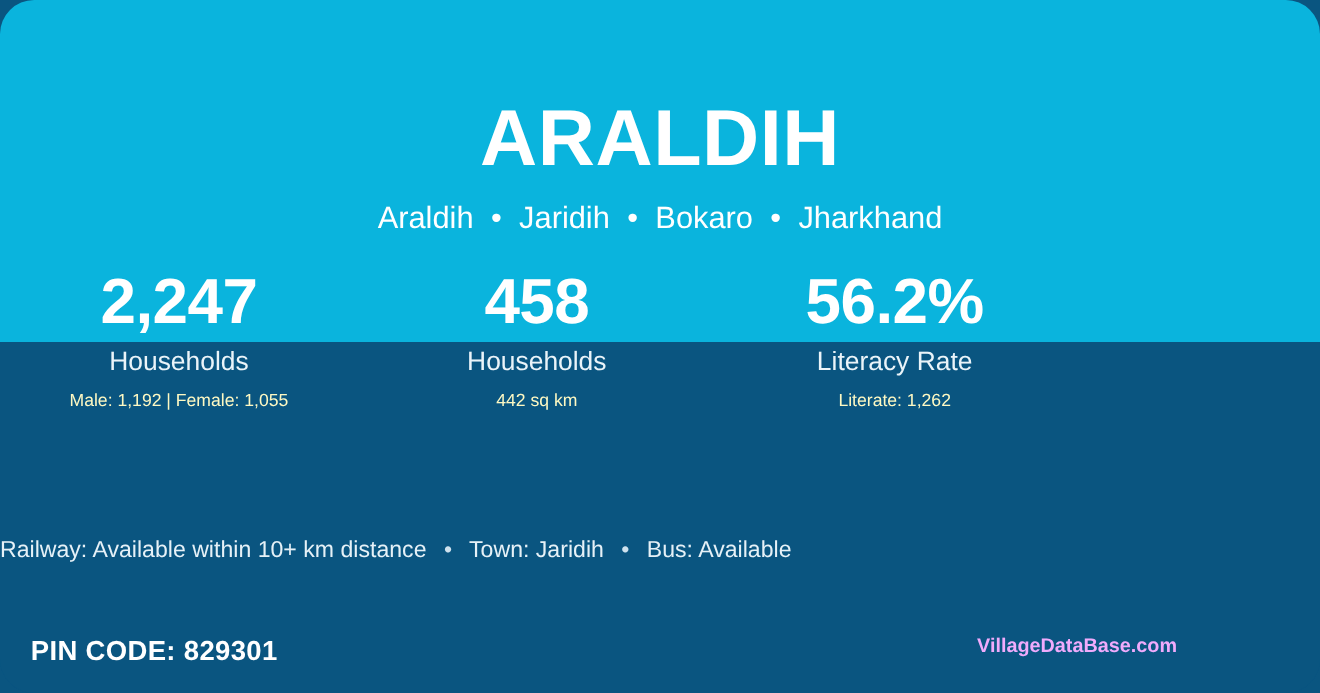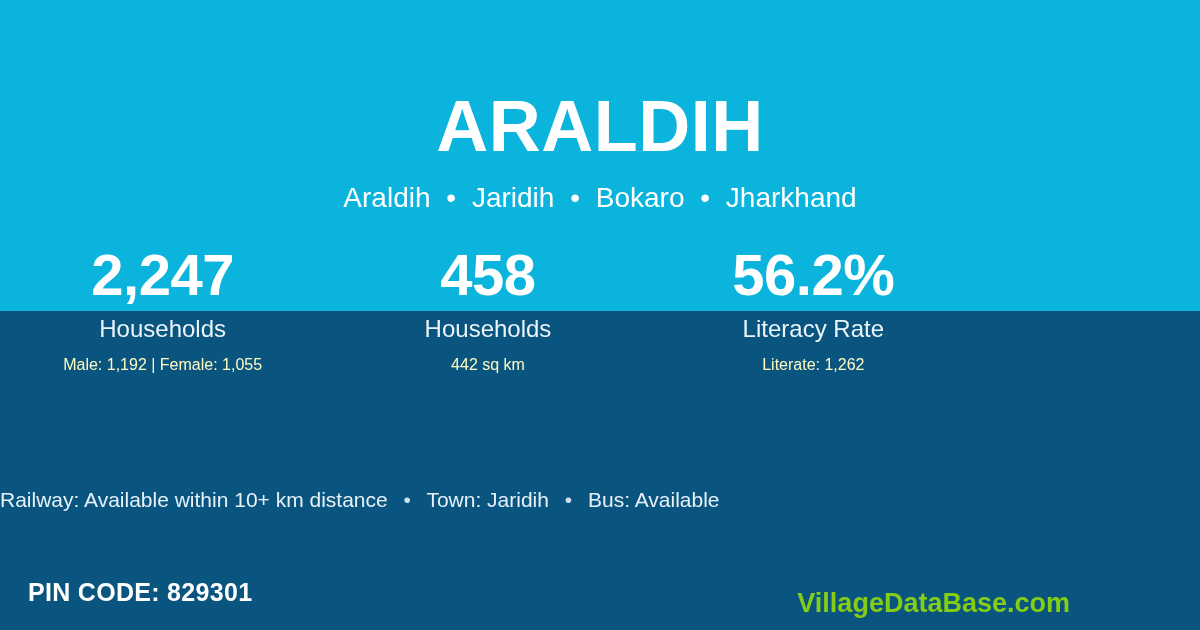--- a/index.html
+++ b/index.html
@@ -13,20 +13,21 @@
     font-family: "Liberation Sans", sans-serif;
     background: #0a5580;
   }
 
   .card {
     position: relative;
     width: 1200px;
     height: 630px;
     background: #0a5580;
     overflow: hidden;
+    border-radius: 31px;
   }
 
   
   .band-top {
     position: absolute;
     left: 0;
     top: 0;
     width: 1200px;
     height: 311px;
     background: #0ab4dd;
@@ -143,24 +144,24 @@
     top: 4px;
     font-size: 25px;
     line-height: 32px;
     font-weight: bold;
     color: #ffffff;
     letter-spacing: 0.3px;
   }
   .brand {
     position: absolute;
     right: 26px;
-    top: 16px;
-    font-size: 27px;
+    top: 0;
+    font-size: 18px;
     line-height: 30px;
-    color: #84cc16;
+    color: #f0abfc;
   }
   .brand-name { font-weight: bold; }
   .brand-tld  { font-weight: bold; }
 </style>
 </head>
 <body>
 
 <div class="card">
 
   <div class="band-top"></div>

